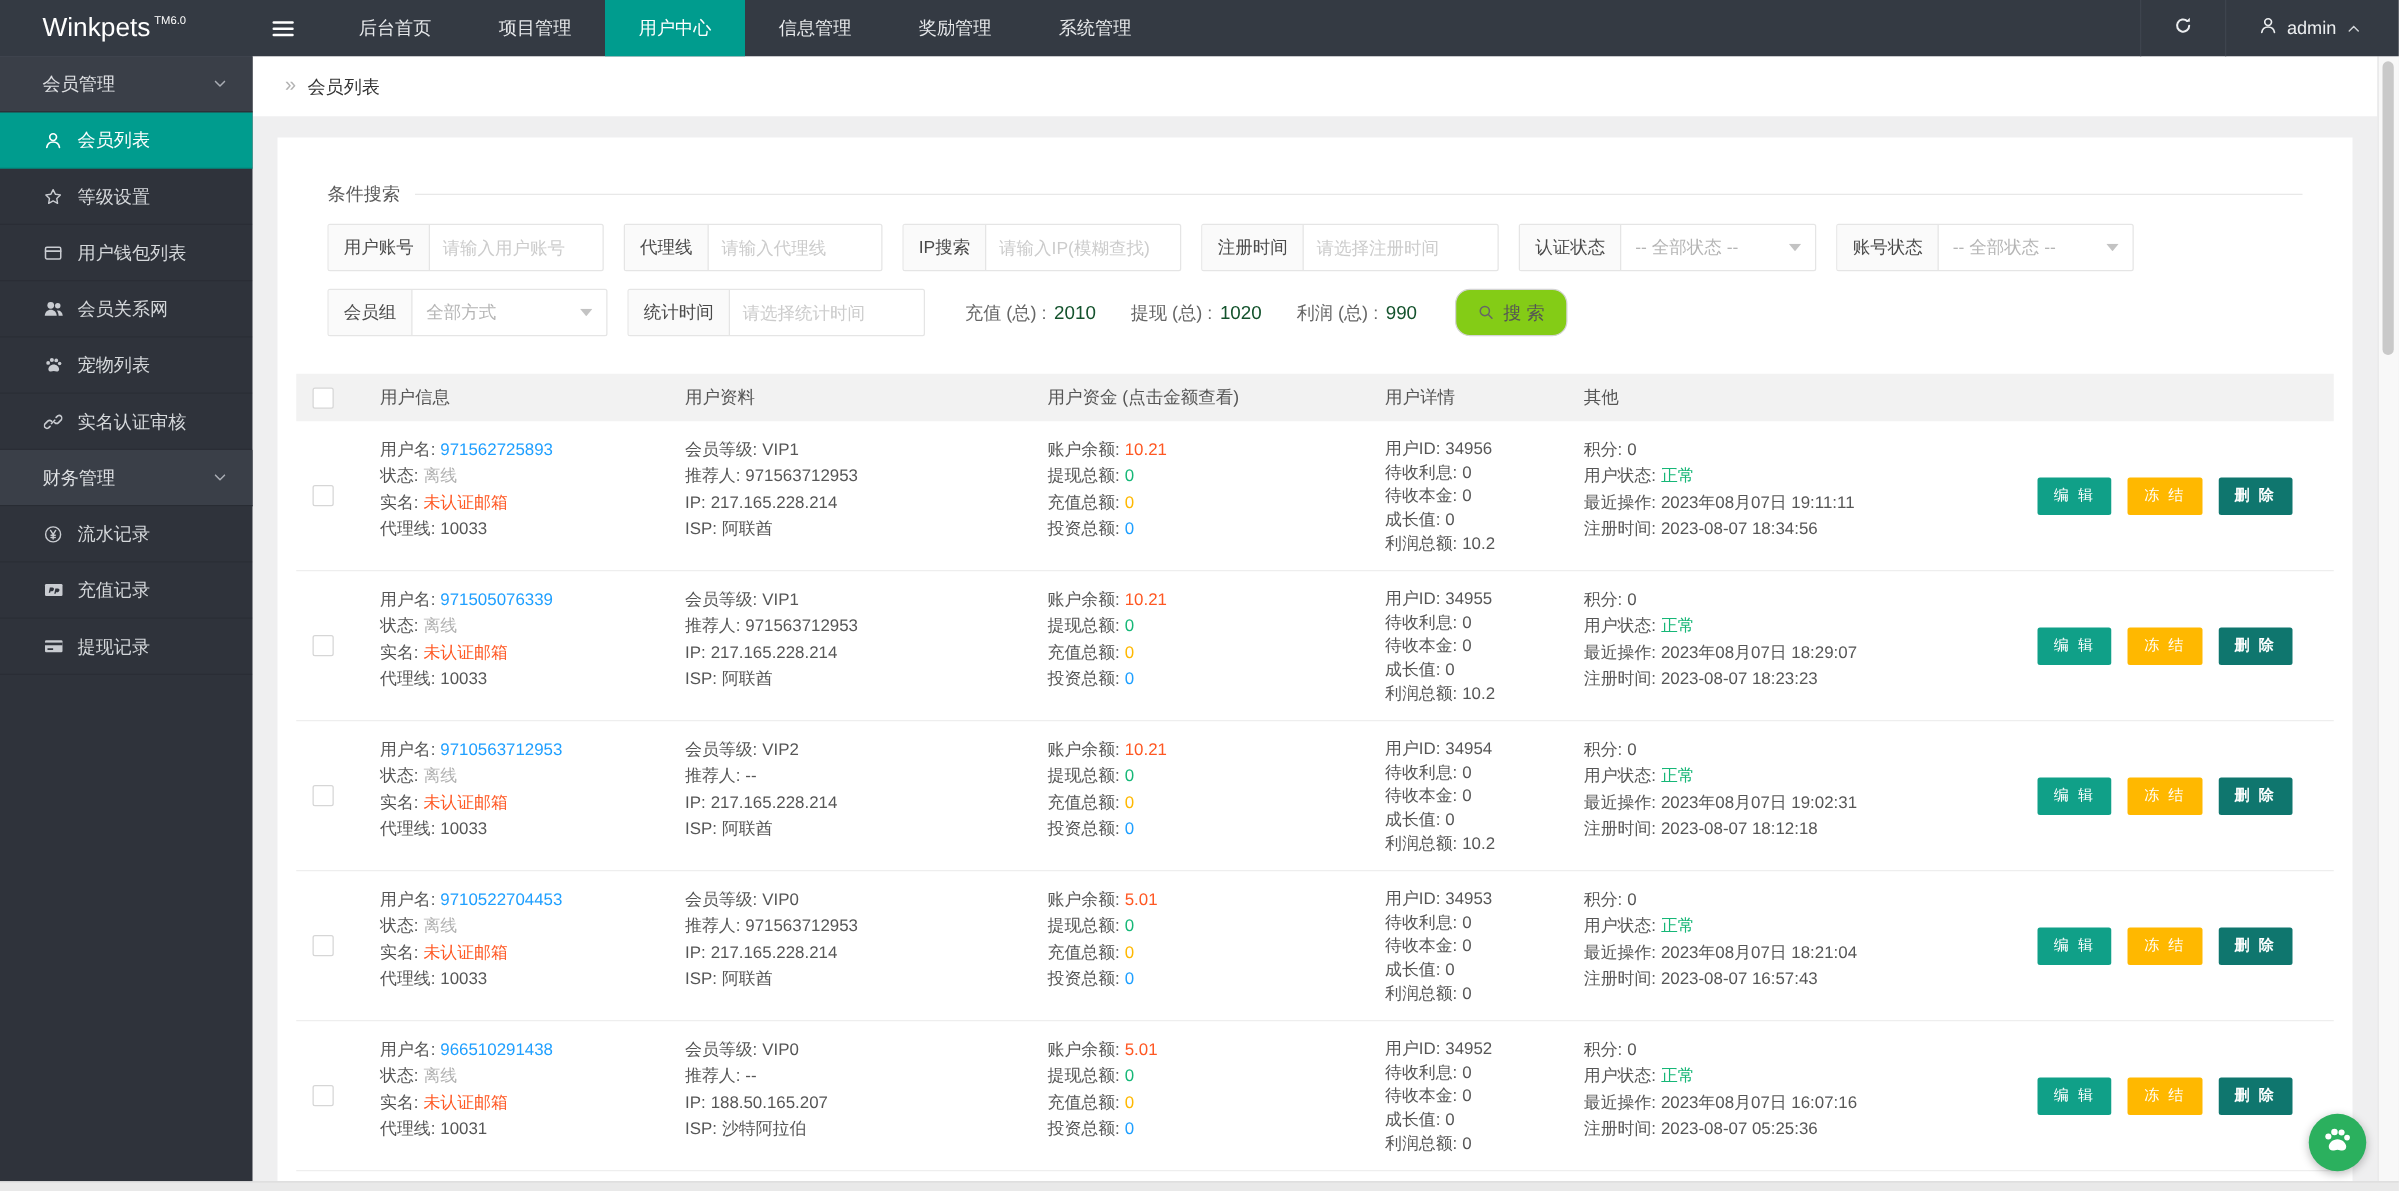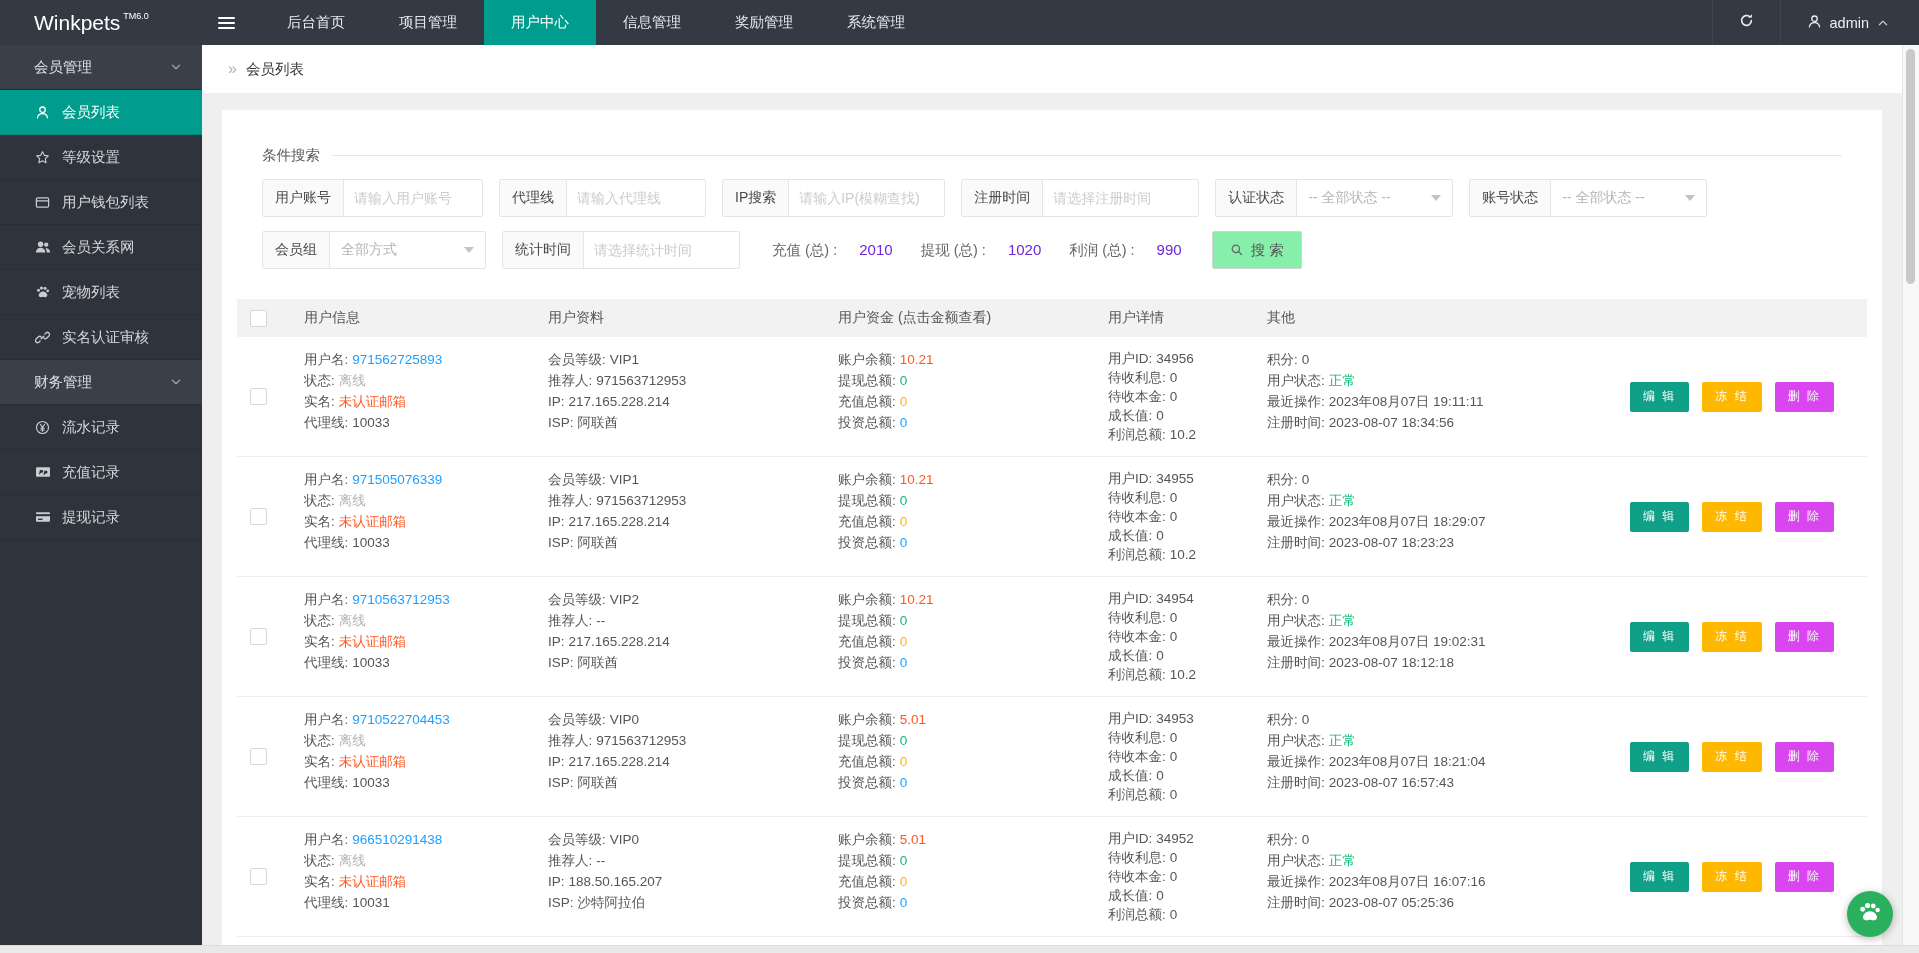--- a/index.html
+++ b/index.html
@@ -54,23 +54,23 @@
   .sg-addon{display:flex;align-items:center;padding:0 12px;background:#fafafa;
     border-right:1px solid #e5e5e5;font-size:14px;color:#4a4a4a;white-space:nowrap;}
   .sgroup input{border:none;outline:none;padding:0 10px;font-size:14px;color:#666;width:138px;font-family:inherit;background:transparent;}
   .sgroup input::placeholder{color:#ccc;}
   .sgroup.wide input{width:155px;}
   .fake-select{display:flex;align-items:center;justify-content:space-between;width:155px;
     padding:0 11px;color:#b5b5b5;font-size:14px;cursor:pointer;}
   .fs-arrow{display:flex;color:#c3c3c3;}
   .totals{display:flex;align-items:center;gap:28px;margin-left:16px;}
   .total-item{font-size:14.5px;color:#666;white-space:nowrap;}
-  .total-item b{color:#6d28d9;font-weight:normal;font-size:15px;margin-left:18px;}
-  .search-btn{display:flex;align-items:center;gap:7px;height:38px;padding:0 17px;background:#86efac;
-    border:1px solid #d4d4d4;border-radius:2px;font-size:14.5px;color:#555;cursor:pointer;
+  .total-item b{color:#14532d;font-weight:normal;font-size:15px;margin-left:2px;}
+  .search-btn{display:flex;align-items:center;gap:7px;height:38px;padding:0 17px;background:#84cc16;
+    border:1px solid #d4d4d4;border-radius:12px;font-size:14.5px;color:#555;cursor:pointer;
     margin-left:14px;font-family:inherit;}
   .sb-icon{display:flex;color:#666;}
 
   
   .table{margin:30px 15px 0;}
   .thead,.trow{display:grid;grid-template-columns:54px 244px 290px 270px 159px 363px 1fr;}
   .thead{height:38px;align-items:center;background:#f2f2f2;font-size:14px;color:#555;}
   .thead .hcell{padding-left:13px;white-space:nowrap;}
   .trow{border-bottom:1px solid #eee;min-height:118px;padding:12px 0;align-items:start;}
   .cell{padding-left:13px;font-size:13.5px;}
@@ -85,21 +85,21 @@
   .val.muted{color:#b2b2b2;margin-top:36px;}
   .val.red{color:#ff5722;}
   .val.green{color:#16b777;}
   .val.orange{color:#ffb800;}
   .val.blue{color:#1e9fff;}
   .c-actions{display:flex;align-items:center;gap:13px;padding-left:13px;}
   .abtn{height:30px;padding:0 13px;border:none;border-radius:2px;color:#fff;font-size:12px;
     cursor:pointer;letter-spacing:2px;font-family:inherit;white-space:nowrap;}
   .abtn.edit{background:#10a088;}
   .abtn.freeze{background:#ffb800;}
-  .abtn.delete{background:#d946ef;}
+  .abtn.delete{background:#0f766e;font-weight:bold;}
 
   
   .vscroll{position:absolute;right:0;top:45px;width:17px;height:900px;background:#f8f8f8;border-left:1px solid #e5e5e5;z-index:25;}
   .vthumb{position:absolute;left:3px;top:4px;width:9px;height:235px;background:#c9c9c9;border-radius:5px;}
   .hscroll{position:absolute;left:0;bottom:0;width:1919px;height:8px;background:#e9e9e9;border-top:1px solid #dcdcdc;z-index:25;}
   .float-btn{position:absolute;right:26px;bottom:16px;width:46px;height:46px;border-radius:50%;
     background:#2bb05e;display:flex;align-items:center;justify-content:center;
     box-shadow:0 2px 8px rgba(0,0,0,.28);cursor:pointer;z-index:40;color:#fff;}
 </style>
 </head>

